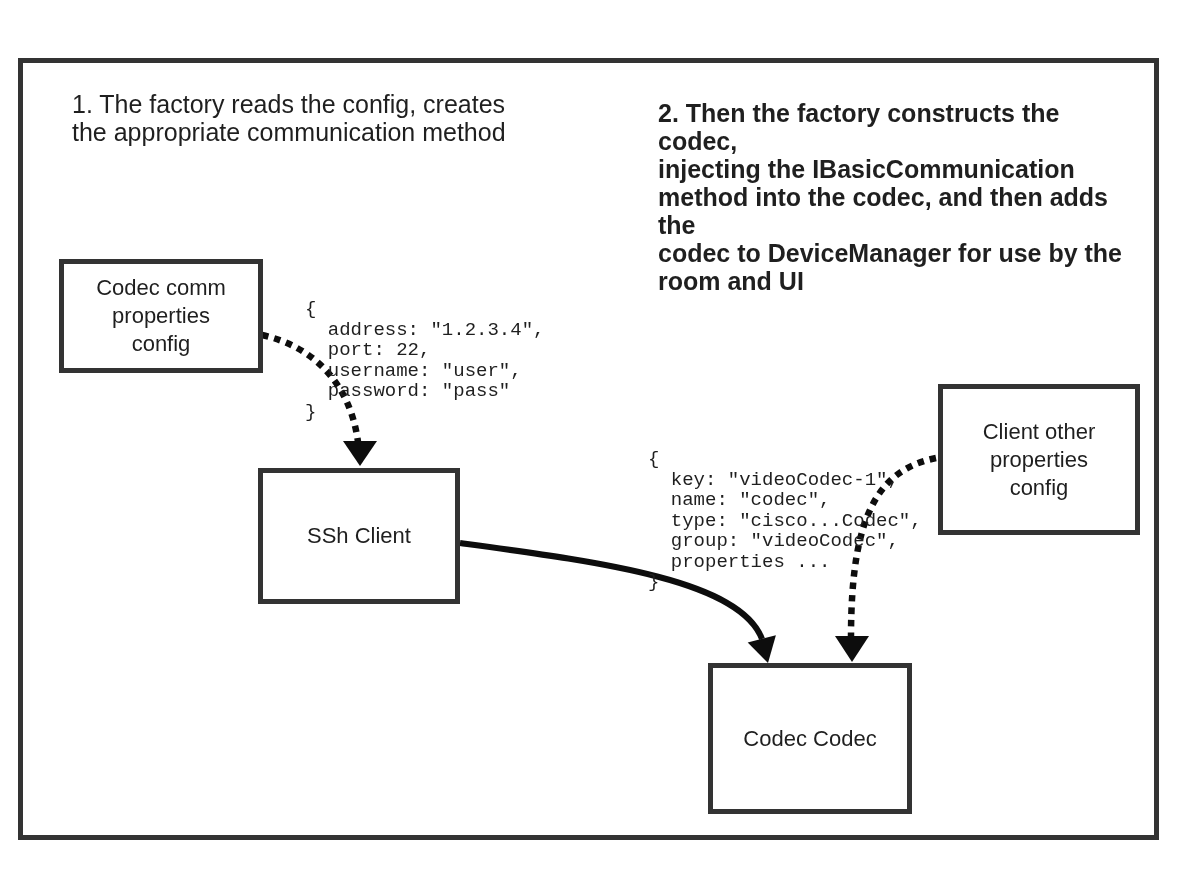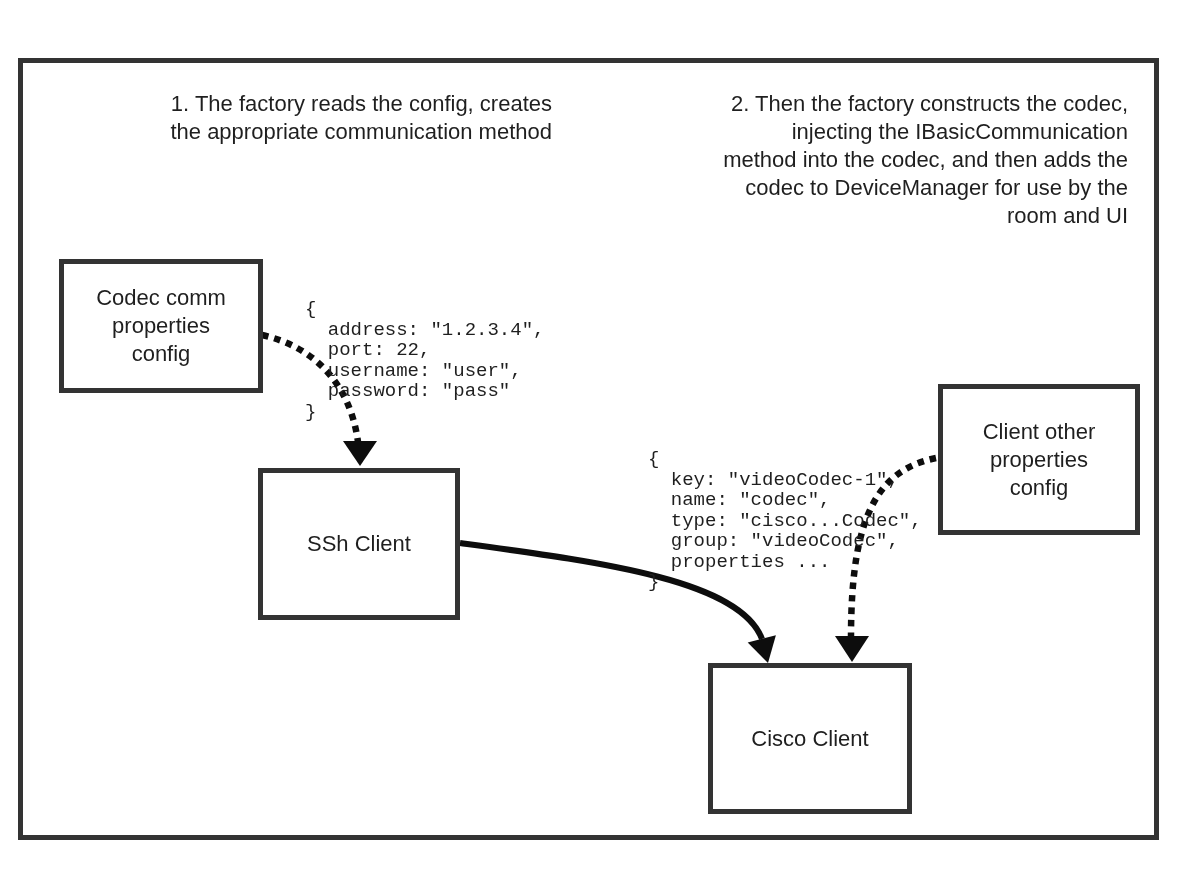--- a/index.html
+++ b/index.html
@@ -13,34 +13,34 @@
 
   .stage{position:absolute;left:0;top:0;width:1200px;height:880px;}
 
   .frame{
     position:absolute;left:18px;top:58px;width:1141px;height:782px;
     border:5px solid var(--border);background:transparent;
   }
 
   .note{
     position:absolute;
-    font-size:22px;line-height:28px;
-    white-space:pre-line;color:var(--ink);text-align:right;
+    font-size:25px;line-height:28px;
+    white-space:pre-line;color:var(--ink);
   }
   .note-step1{left:72px;top:90px;width:480px;}
-  .note-step2{left:658px;top:90px;width:470px;}
+  .note-step2{left:658px;top:99px;width:470px;font-weight:bold;}
   .note-device{left:942px;top:686px;width:230px;}
 
   .node{
     position:absolute;border:5px solid var(--border);background:var(--bg);
     display:flex;align-items:center;justify-content:center;
     text-align:center;font-size:22px;line-height:28px;white-space:pre-line;
   }
-  .node-codec-comm{left:59px;top:259px;width:204px;height:134px;}
-  .node-ssh{left:258px;top:468px;width:202px;height:152px;}
+  .node-codec-comm{left:59px;top:259px;width:204px;height:114px;}
+  .node-ssh{left:258px;top:468px;width:202px;height:136px;}
   .node-codec-other{left:938px;top:384px;width:202px;height:151px;}
   .node-cisco{left:708px;top:663px;width:204px;height:151px;}
 
   pre.code{
     position:absolute;
     font-family:"Liberation Mono", monospace;
     font-size:19px;line-height:20.5px;color:var(--ink);
     white-space:pre;background:transparent;
   }
   .code-comm{left:305px;top:299px;}
@@ -98,16 +98,16 @@
   name: "codec",
   type: "cisco...Codec",
   group: "videoCodec",
   properties ...
 }</pre>
 
   <div class="node node-codec-other">Client other
 properties
 config</div>
 
-  <div class="node node-cisco">Cisco Client</div>
+  <div class="node node-cisco">Codec Codec</div>
 
 
 </div>
 
 </body></html>

